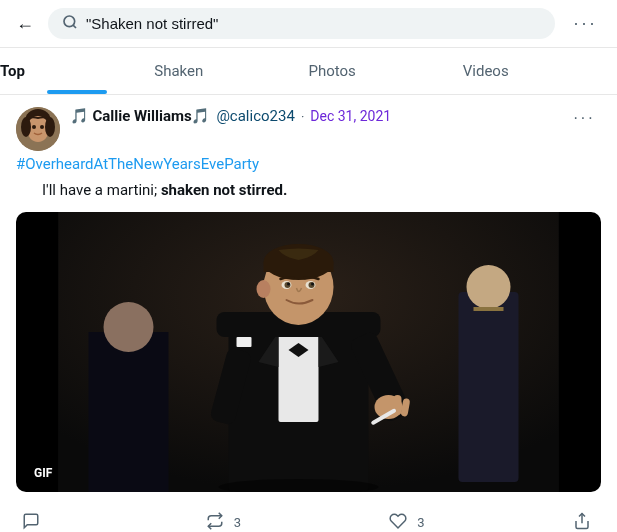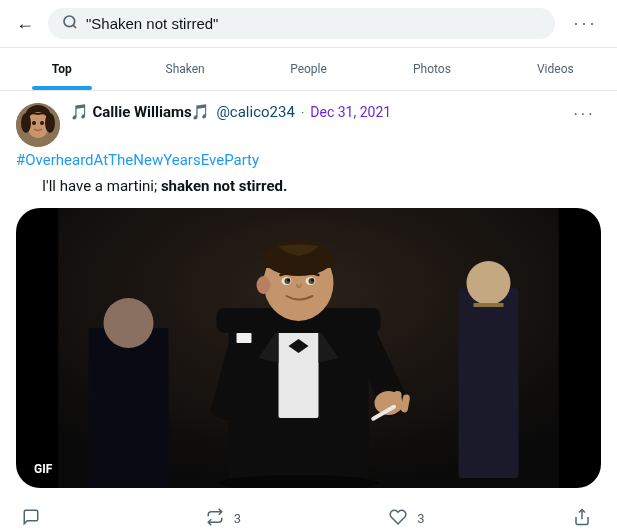--- a/index.html
+++ b/index.html
@@ -62,23 +62,22 @@
       letter-spacing: 2px;
     }
 
     
     .tabs {
       display: flex;
       border-bottom: 1px solid #e7e7e7;
     }
     .tab {
       flex: 1;
-      text-align: center;
       padding: 14px 0;
-      font-size: 12px;
+      font-size: 15px;
       color: #536471;
       cursor: pointer;
       position: relative;
       font-weight: 400;
     }
     .tab.active {
       color: #0f1419;
       font-weight: 700;
     }
     .tab.active::after {
@@ -164,21 +163,21 @@
       line-height: 1.5;
       margin-bottom: 10px;
       margin-left: 26px;
     }
     .tweet-text strong {
       font-weight: 700;
     }
 
     
     .gif-container {
-      border-radius: 24px;
+      border-radius: 10px;
       overflow: hidden;
       position: relative;
       width: 100%;
       height: 280px;
       background: #000;
       margin-bottom: 10px;
     }
     .gif-badge {
       position: absolute;
       bottom: 10px;
@@ -244,23 +243,20 @@
 </div>
 
 <div class="tabs">
   <div class="tab active">
     <span>Top</span>
   </div>
   <div class="tab">
     <span>Shaken</span>
   </div>
   <div class="tab">
-    <span>People</span>
-  </div>
-  <div class="tab">
     <span>Photos</span>
   </div>
   <div class="tab">
     <span>Videos</span>
   </div>
 </div>
 
 <div class="tweet-card">
   <div class="tweet-header">
 

